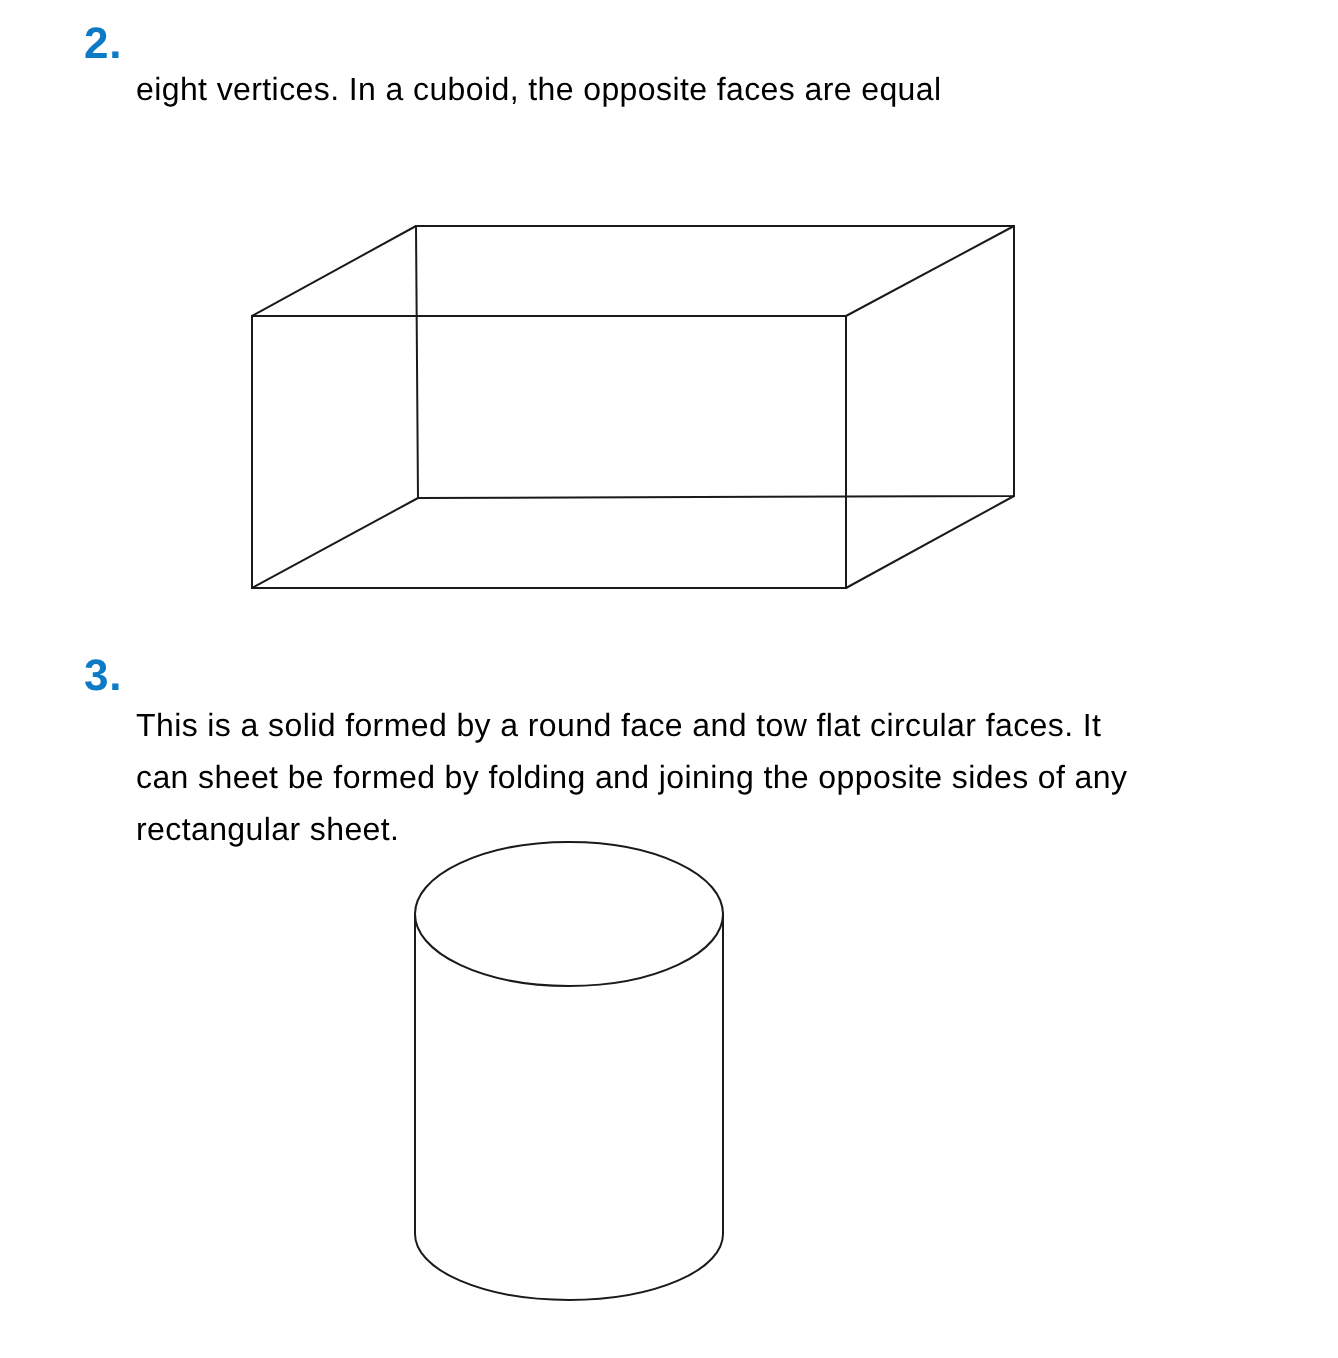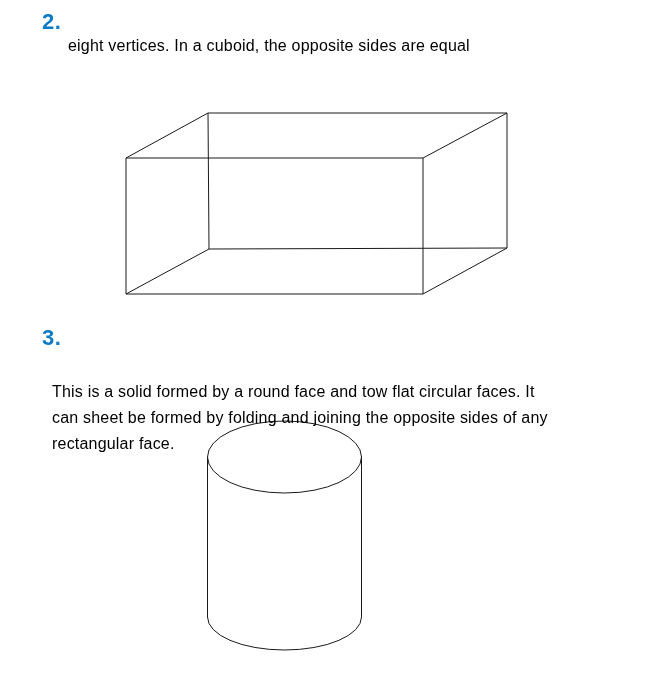--- a/index.html
+++ b/index.html
@@ -34,21 +34,21 @@
     color: var(--text);
     font-size: 16px;
     line-height: 26px;
     letter-spacing: 0.2px;
     white-space: nowrap;
   }
   .para .line { display: block; }
   #heading-cuboid   { left: 42px; top: 10px; }
   #para-cuboid      { left: 68px; top: 33px; }
   #heading-cylinder { left: 42px; top: 326px; }
-  #para-cylinder    { left: 52px; top: 351px; margin-top: 28px; }
+  #para-cylinder    { left: 68px; top: 351px; }
   svg.figures {
     position: absolute;
     left: 0; top: 0;
     width: 669px; height: 679px;
     pointer-events: none;
   }
   svg.figures * {
     fill: none;
     stroke: var(--line);
     stroke-width: 1;
@@ -74,26 +74,26 @@
       <line x1="361.5" y1="456" x2="361.5" y2="617"></line>
       <path d="M 207.5 617 A 77 33 0 0 0 361.5 617"></path>
     </g>
   </svg>
 
   <h2 class="heading" id="heading-cuboid">
     <span class="num">2.</span>
   </h2>
 
   <p class="para" id="para-cuboid">
-    <span class="line">eight vertices. In a cuboid, the opposite sides are equal</span>
+    <span class="line">eight vertices. In a cuboid, the opposite faces are equal</span>
   </p>
 
   <h2 class="heading" id="heading-cylinder">
     <span class="num">3.</span>
   </h2>
 
   <p class="para" id="para-cylinder">
     <span class="line">This is a solid formed by a round face and tow flat circular faces. It</span>
     <span class="line">can sheet be formed by folding and joining the opposite sides of any</span>
-    <span class="line">rectangular face.</span>
+    <span class="line">rectangular sheet.</span>
   </p>
 
 </div>
 
 </body></html>

